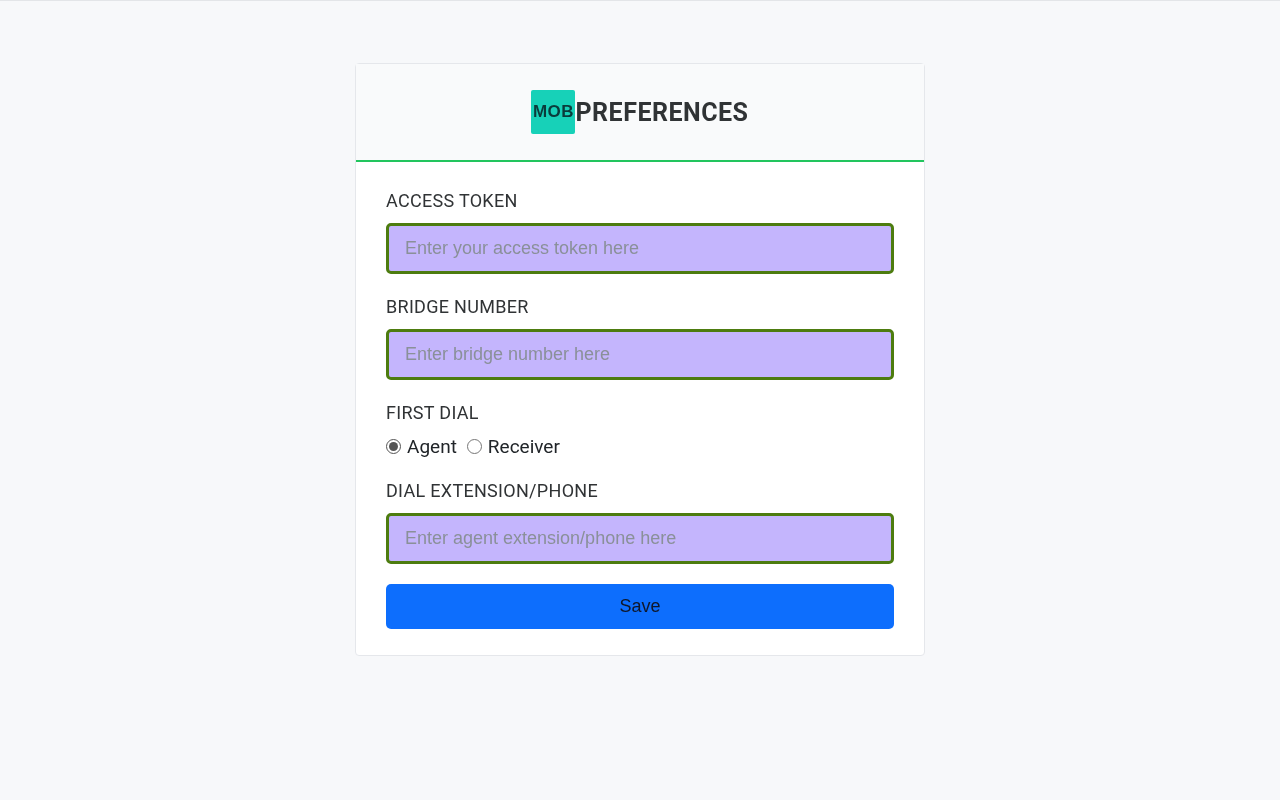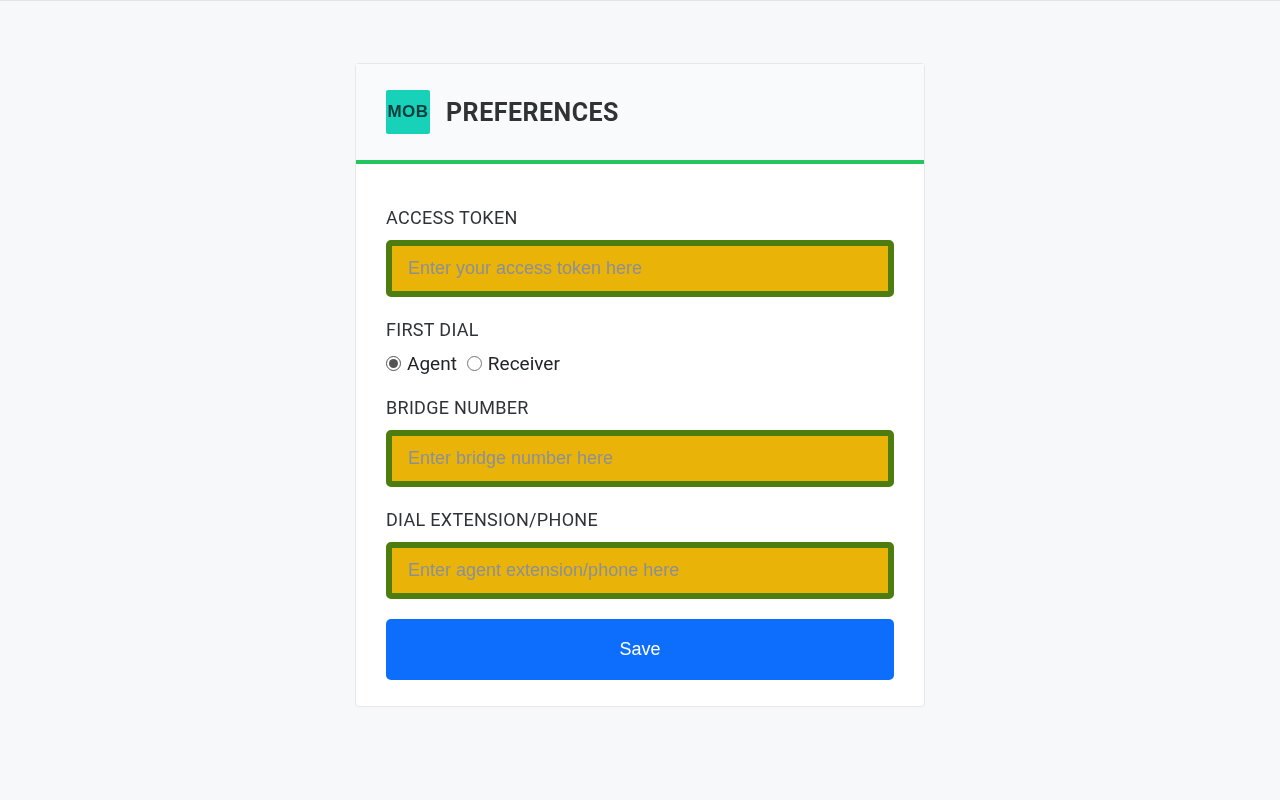--- a/index.html
+++ b/index.html
@@ -21,25 +21,25 @@
       padding-top: 62px;
     }
     .card {
       width: 570px;
       background: #ffffff;
       border: 1px solid #e5e7eb;
       border-radius: 4px;
     }
     .card-header {
       background: #f9fafb;
-      border-bottom: 4px solid #22c55e;
+      border-bottom: 2px solid #22c55e;
       padding: 26px 30px;
       display: flex;
       align-items: center;
-      gap: 16px;
+      justify-content: center;
     }
     .logo {
       width: 44px;
       height: 44px;
       background: #17d1b8;
       display: flex;
       align-items: center;
       justify-content: center;
       border-radius: 2px;
     }
@@ -64,29 +64,28 @@
     }
     .form-group:last-of-type {
       margin-bottom: 20px;
     }
     .form-label {
       display: block;
       font-size: 18px;
       color: #303335;
       margin-bottom: 12px;
       letter-spacing: 0.3px;
-      margin-top: 15px;
     }
     .form-input {
       width: 100%;
       padding: 12px 16px;
       font-size: 18px;
       color: #495057;
-      background: #eab308;
-      border: 6px solid #4d7c0f;
+      background: #c4b5fd;
+      border: 3px solid #4d7c0f;
       border-radius: 5px;
       outline: none;
     }
     .form-input::placeholder {
       color: #8a9099;
     }
     .radio-group {
       display: flex;
       align-items: center;
       gap: 6px;
@@ -100,23 +99,23 @@
       gap: 6px;
       margin-right: 4px;
     }
     .radio-group input[type="radio"] {
       width: 15px;
       height: 15px;
       accent-color: #555;
     }
     .save-button {
       width: 100%;
-      padding: 20px 0;
+      padding: 12px 0;
       background: #0d6efd;
-      color: #ffffff;
+      color: #0f172a;
       border: none;
       border-radius: 5px;
       font-size: 18px;
       cursor: pointer;
     }
   </style>
 </head>
 <body>
 
 <div class="container">
@@ -128,39 +127,39 @@
       <div class="header-title">PREFERENCES</div>
     </div>
     <div class="card-body">
 
       <div class="form-group">
         <label class="form-label">ACCESS TOKEN</label>
         <input type="text" class="form-input" placeholder="Enter your access token here" style="">
       </div>
 
       <div class="form-group">
+        <label class="form-label">BRIDGE NUMBER</label>
+        <input type="text" class="form-input" placeholder="Enter bridge number here" style="">
+      </div>
+
+      <div class="form-group">
         <label class="form-label">FIRST DIAL</label>
         <div class="radio-group">
           <label>
             <input type="radio" name="first_dial" checked="" style="">
             <span>Agent</span>
           </label>
           <label>
             <input type="radio" name="first_dial" style="">
             <span>Receiver</span>
           </label>
         </div>
       </div>
 
       <div class="form-group">
-        <label class="form-label">BRIDGE NUMBER</label>
-        <input type="text" class="form-input" placeholder="Enter bridge number here" style="">
-      </div>
-
-      <div class="form-group">
         <label class="form-label">DIAL EXTENSION/PHONE</label>
         <input type="text" class="form-input" placeholder="Enter agent extension/phone here" style="">
       </div>
 
       <button class="save-button">Save</button>
 
     </div>
   </div>
 </div>
 

